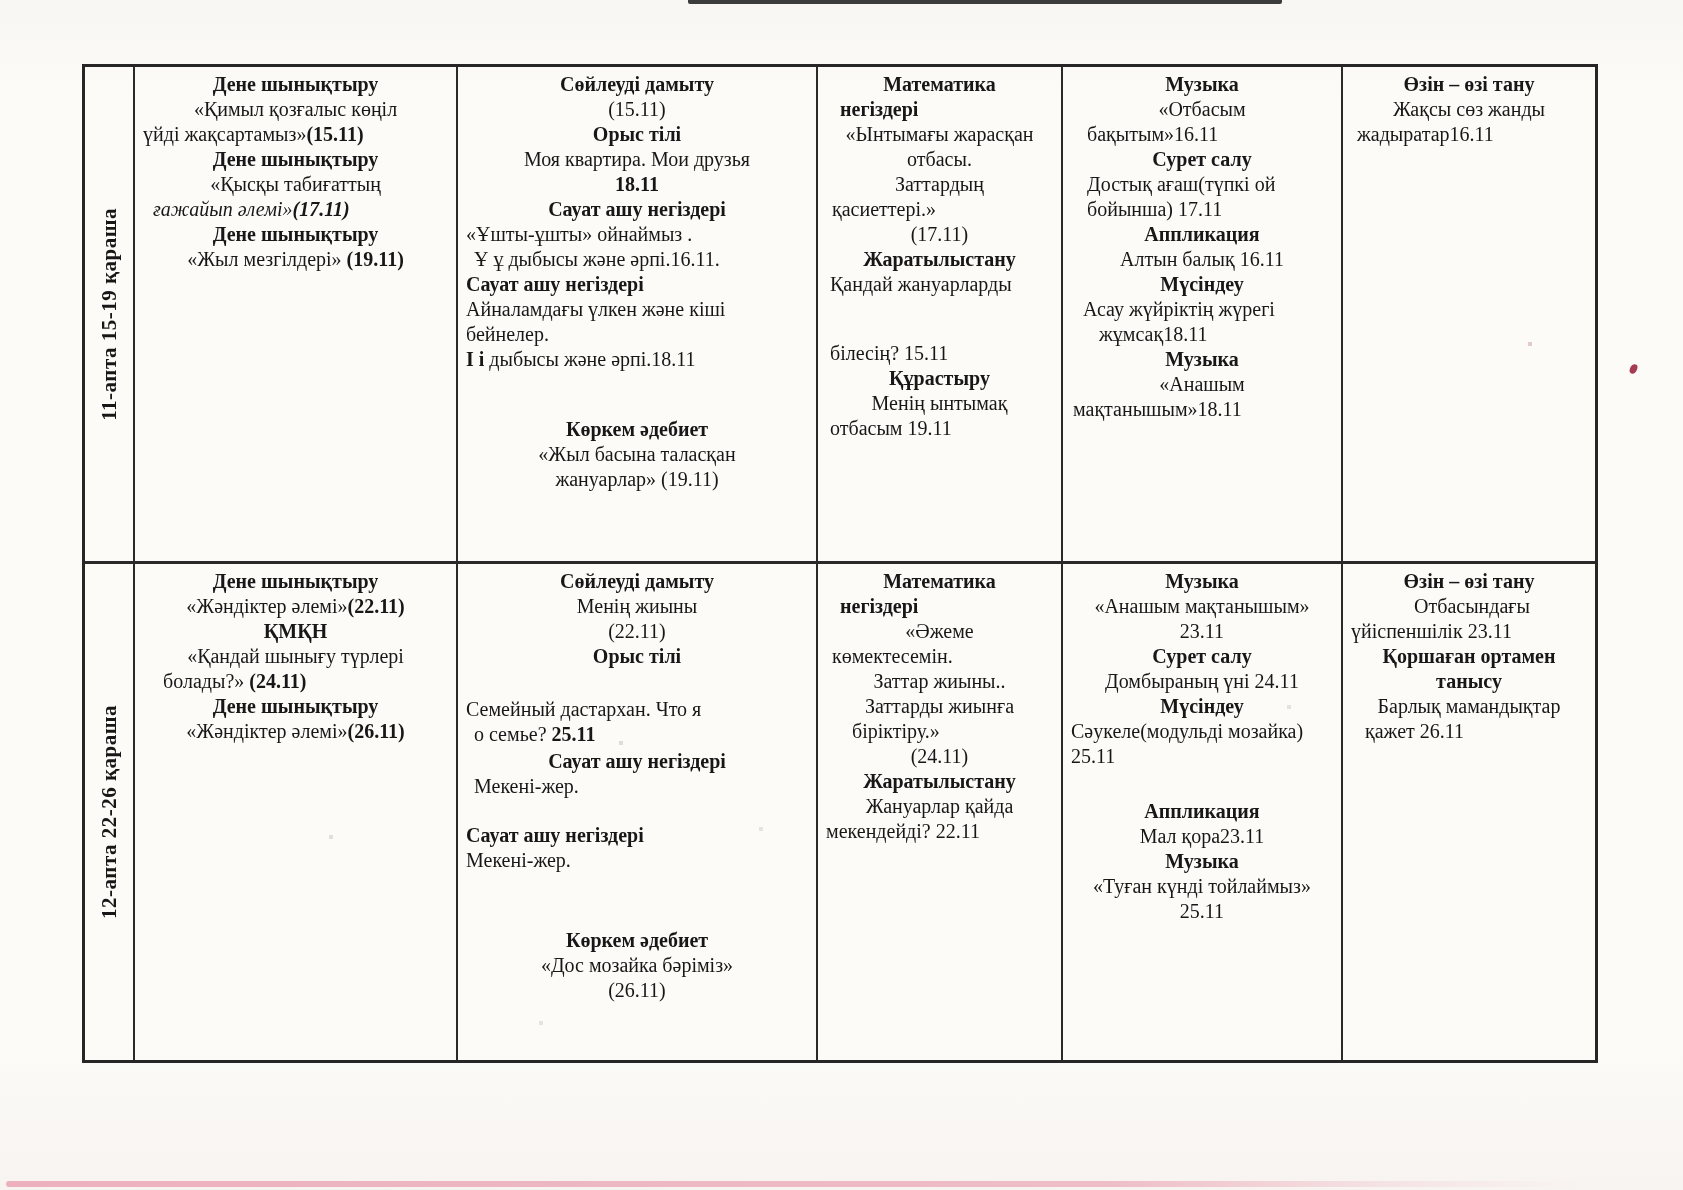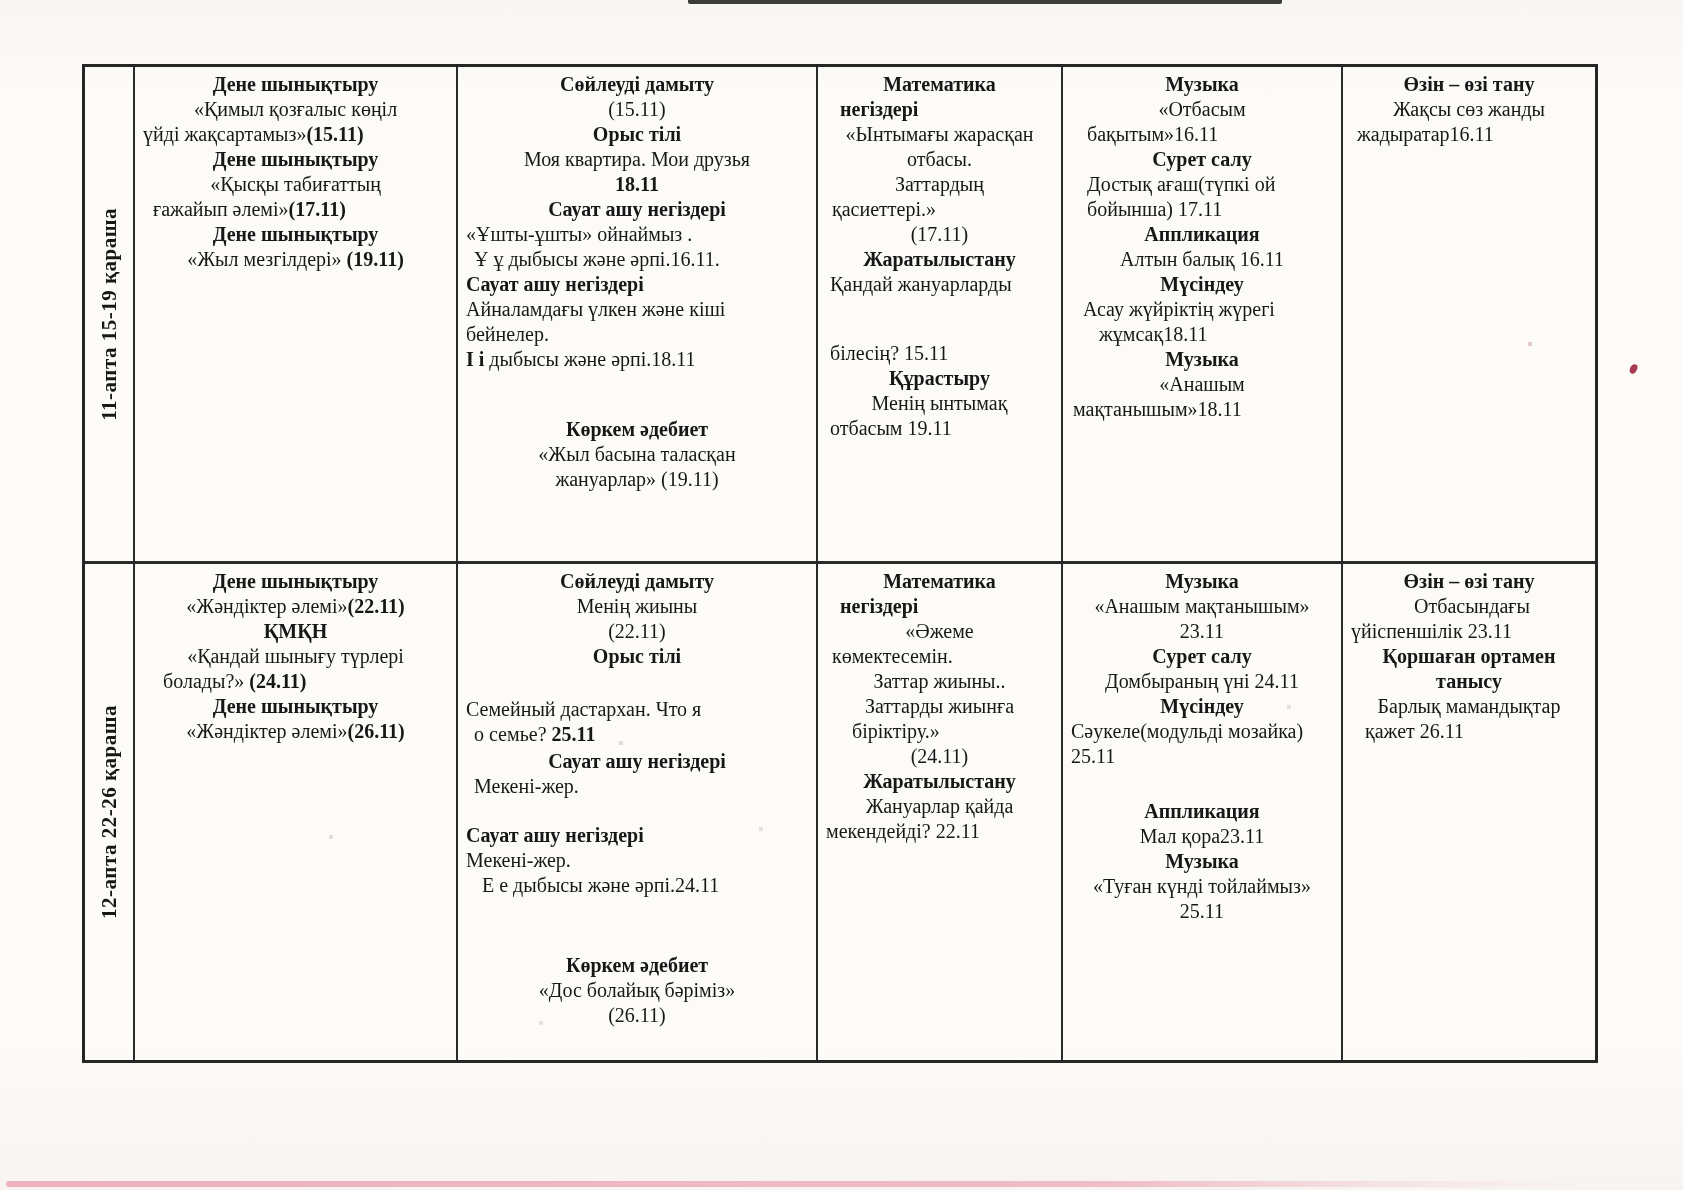--- a/index.html
+++ b/index.html
@@ -63,21 +63,21 @@
     <div class="t-row r1">
       <div class="cell label-cell">
         <div class="vlabel">11-апта 15-19 қараша</div>
       </div>
       <div class="cell">
         <div class="ln a-c"><span class="bd">Дене шынықтыру</span></div>
         <div class="ln a-c"><span>«Қимыл қозғалыс көңіл</span></div>
         <div class="ln a-l"><span>үйді жақсартамыз»</span><span class="bd">(15.11)</span></div>
         <div class="ln a-c"><span class="bd">Дене шынықтыру</span></div>
         <div class="ln a-c"><span>«Қысқы табиғаттың</span></div>
-        <div class="ln a-l" style="padding-left: 10px;"><span>ғажайып әлемі»</span><span class="bd">(17.11)</span></div>
+        <div class="ln a-l" style="padding-left: 10px; font-style: italic;"><span>ғажайып әлемі»</span><span class="bd">(17.11)</span></div>
         <div class="ln a-c"><span class="bd">Дене шынықтыру</span></div>
         <div class="ln a-c"><span>«Жыл мезгілдері» </span><span class="bd">(19.11)</span></div>
       </div>
       <div class="cell">
         <div class="ln a-c"><span class="bd">Сөйлеуді дамыту</span></div>
         <div class="ln a-c"><span>(15.11)</span></div>
         <div class="ln a-c"><span class="bd">Орыс тілі</span></div>
         <div class="ln a-c"><span>Моя квартира. Мои друзья</span></div>
         <div class="ln a-c"><span class="bd">18.11</span></div>
         <div class="ln a-c"><span class="bd">Сауат ашу негіздері</span></div>
@@ -145,23 +145,22 @@
         <div class="ln a-c"><span class="bd">Сөйлеуді дамыту</span></div>
         <div class="ln a-c"><span>Менің жиыны</span></div>
         <div class="ln a-c"><span>(22.11)</span></div>
         <div class="ln a-c"><span class="bd">Орыс тілі</span></div>
         <div class="ln a-l" style="margin-top: 28px;"><span>Семейный дастархан. Что я</span></div>
         <div class="ln a-l" style="padding-left: 8px;"><span>о семье? </span><span class="bd">25.11</span></div>
         <div class="ln a-c" style="margin-top: 2px;"><span class="bd">Сауат ашу негіздері</span></div>
         <div class="ln a-l" style="padding-left: 8px;"><span>Мекені-жер.</span></div>
         <div class="ln a-l" style="margin-top: 24px;"><span class="bd">Сауат ашу негіздері</span></div>
         <div class="ln a-l"><span>Мекені-жер.</span></div>
-        <div class="ln a-l" style="padding-left: 16px;"><span>Е е дыбысы және әрпі.24.11</span></div>
         <div class="ln a-c" style="margin-top: 55px;"><span class="bd">Көркем әдебиет</span></div>
-        <div class="ln a-c"><span>«Дос болайық бәріміз»</span></div>
+        <div class="ln a-c"><span>«Дос мозайка бәріміз»</span></div>
         <div class="ln a-c"><span>(26.11)</span></div>
       </div>
       <div class="cell">
         <div class="ln a-c"><span class="bd">Математика</span></div>
         <div class="ln a-l" style="padding-left: 14px;"><span class="bd">негіздері</span></div>
         <div class="ln a-c"><span>«Әжеме</span></div>
         <div class="ln a-l" style="padding-left: 6px;"><span>көмектесемін.</span></div>
         <div class="ln a-c"><span>Заттар жиыны..</span></div>
         <div class="ln a-c"><span>Заттарды жиынға</span></div>
         <div class="ln a-l" style="padding-left: 26px;"><span>біріктіру.»</span></div>

